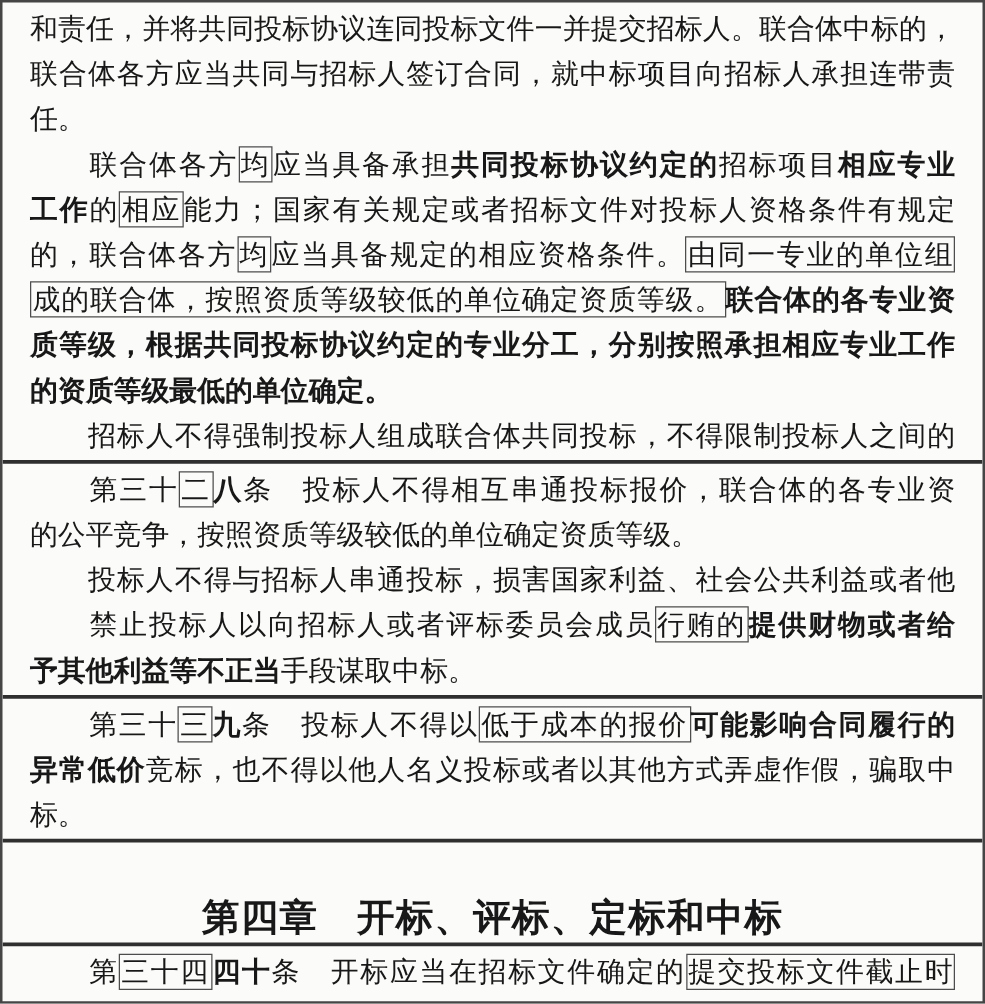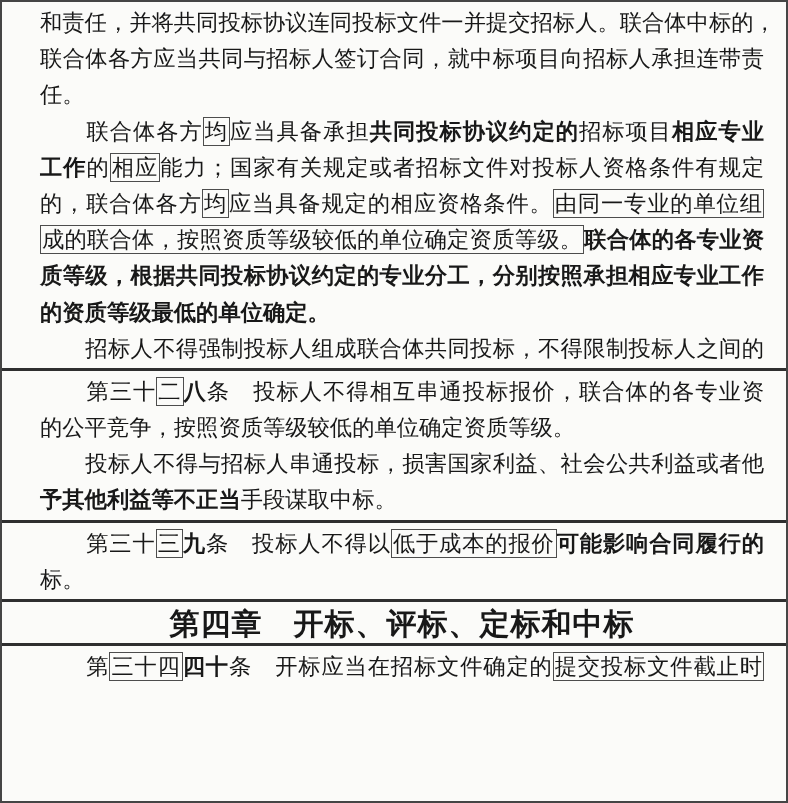--- a/index.html
+++ b/index.html
@@ -6,34 +6,34 @@
   .page{
     position:relative;
     width:788px;height:803px;
     box-sizing:border-box;
     background:#fbfbf9;
     border:2px solid #454545;
     overflow:hidden;
     font-family:"Liberation Serif", serif;
     color:#181818;
   }
-  .row{padding:3px 22px 1px 38px;box-sizing:border-box;}
+  .row{padding:3px 22px 1px 22px;box-sizing:border-box;}
   .row.divided{border-top:3px solid #2f2f2f;}
   .line{
     font-size:22.3px;
     line-height:36.2px;
     height:36.2px;
     text-align:justify;
     text-align-last:justify;
     word-break:keep-all;
     overflow:visible;
     white-space:nowrap;
   }
   .line.end{text-align-last:left;}
-  .line.center{text-align:center;text-align-last:center;}
+  .line.center{text-align:center;text-align-last:center;margin-top:39px;}
   .line.heading{
     font-size:30px;
     font-weight:bold;
     line-height:37px;
     height:37px;
     font-family:"Liberation Sans", sans-serif;
     letter-spacing:1px;
   }
   .r-n{font-weight:normal;}
   .r-b{font-weight:bold;font-family:Liberation Mono, monospace;}
@@ -53,24 +53,26 @@
         <div class="line"><span class="r-n">的，联合体各方</span><span class="r-x">均</span><span class="r-n">应当具备规定的相应资格条件。</span><span class="r-x">由同一专业的单位组</span></div>
         <div class="line"><span class="r-x">成的联合体，按照资质等级较低的单位确定资质等级。</span><span class="r-b">联合体的各专业资</span></div>
         <div class="line"><span class="r-b">质等级，根据共同投标协议约定的专业分工，分别按照承担相应专业工作</span></div>
         <div class="line end"><span class="r-b">的资质等级最低的单位确定。</span></div>
         <div class="line"><span class="r-n">　　招标人不得强制投标人组成联合体共同投标，不得限制投标人之间的</span></div>
       </section>
       <section class="row divided">
         <div class="line"><span class="r-n">　　第三十</span><span class="r-x">二</span><span class="r-b">八</span><span class="r-n">条　投标人不得相互串通投标报价，联合体的各专业资</span></div>
         <div class="line end"><span class="r-n">的公平竞争，按照资质等级较低的单位确定资质等级。</span></div>
         <div class="line"><span class="r-n">　　投标人不得与招标人串通投标，损害国家利益、社会公共利益或者他</span></div>
+        <div class="line"><span class="r-n">　　禁止投标人以向招标人或者评标委员会成员</span><span class="r-x">行贿的</span><span class="r-b">提供财物或者给</span></div>
         <div class="line end"><span class="r-b">予其他利益等不正当</span><span class="r-n">手段谋取中标。</span></div>
       </section>
       <section class="row divided">
         <div class="line"><span class="r-n">　　第三十</span><span class="r-x">三</span><span class="r-b">九</span><span class="r-n">条　投标人不得以</span><span class="r-x">低于成本的报价</span><span class="r-b">可能影响合同履行的</span></div>
+        <div class="line"><span class="r-b">异常低价</span><span class="r-n">竞标，也不得以他人名义投标或者以其他方式弄虚作假，骗取中</span></div>
         <div class="line end"><span class="r-n">标。</span></div>
       </section>
       <section class="row divided">
         <div class="line center heading"><span class="r-b">第四章　开标、评标、定标和中标</span></div>
       </section>
       <section class="row divided">
         <div class="line"><span class="r-n">　　第</span><span class="r-x">三十四</span><span class="r-b">四十</span><span class="r-n">条　开标应当在招标文件确定的</span><span class="r-x">提交投标文件截止时</span></div>
       </section>
     </div>
 </div>

